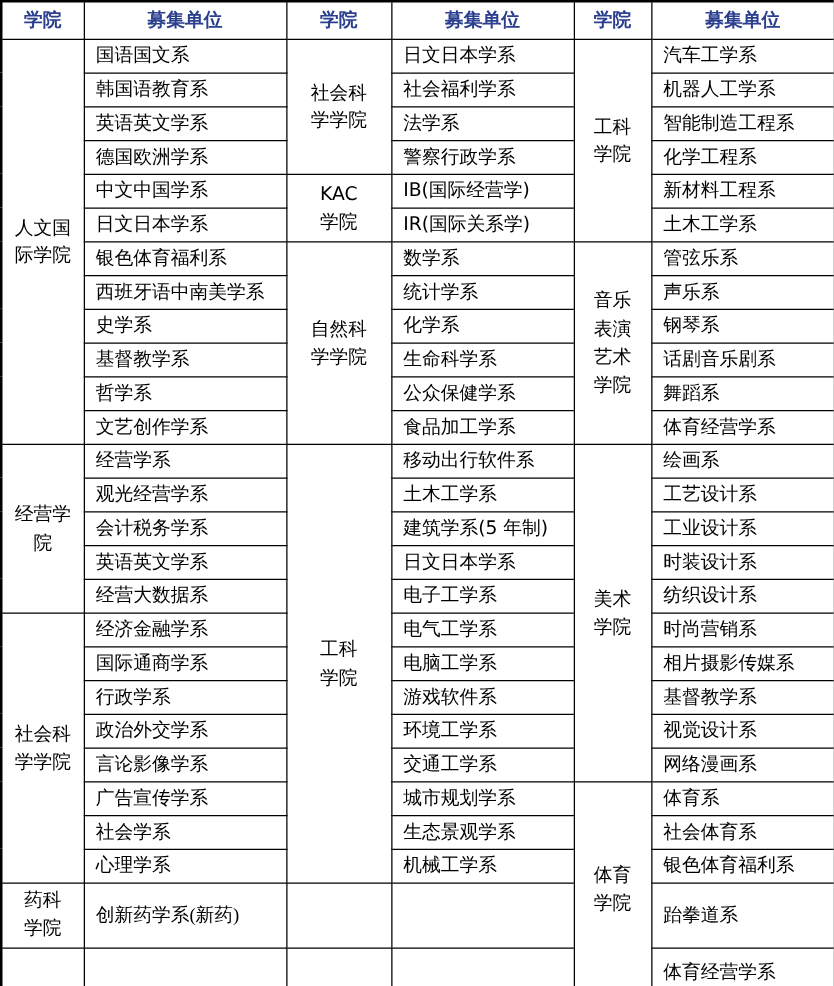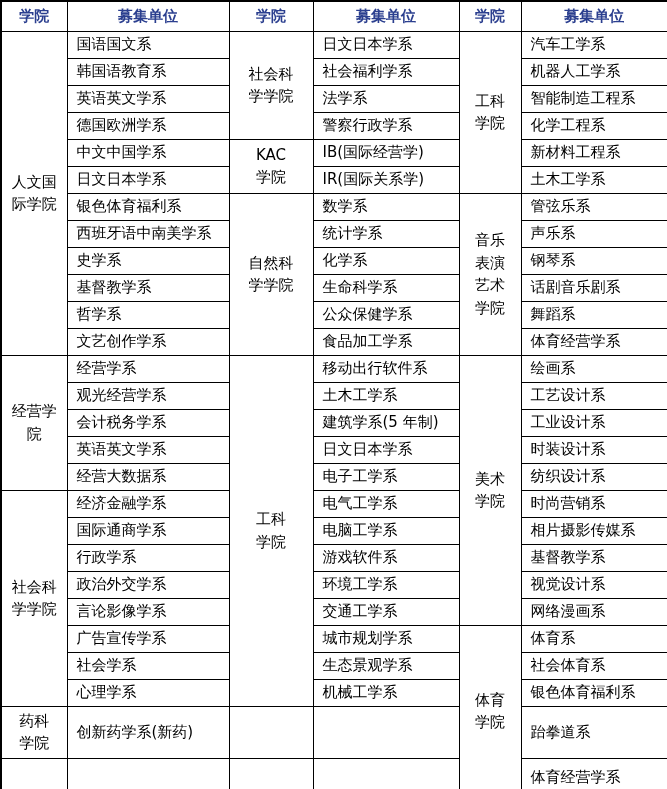--- a/index.html
+++ b/index.html
@@ -32,20 +32,21 @@
   .recruit-table th {
     font-weight: bold;
     text-align: center;
     padding: 0 2px;
   }
   .recruit-table tbody tr {
     height: 27px;
   }
   .recruit-table tbody tr.row-tall {
     height: 52px;
+    font-family: Liberation Serif, serif;
   }
   .recruit-table tbody tr.row-last {
     height: 40px;
   }
   .college-cell {
     text-align: center;
     white-space: pre-line;
     line-height: 1.5;
     padding: 0 3px;
   }

